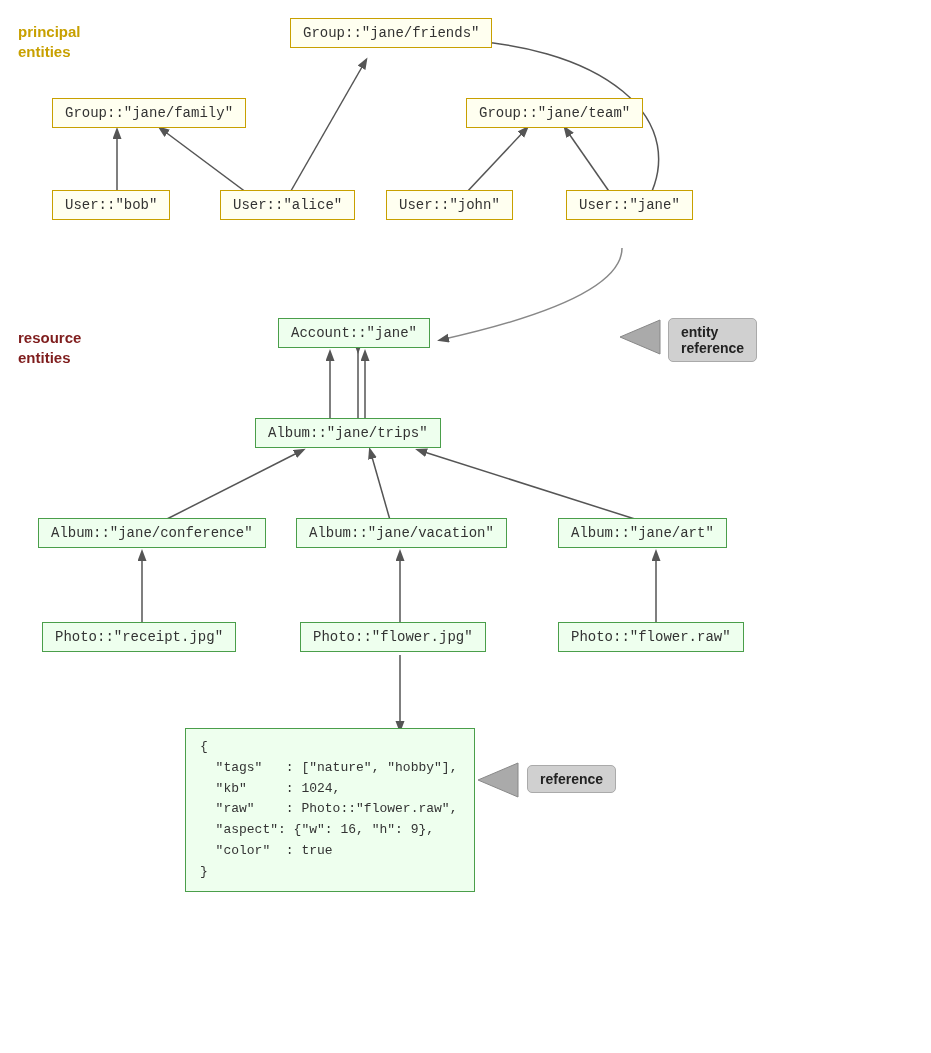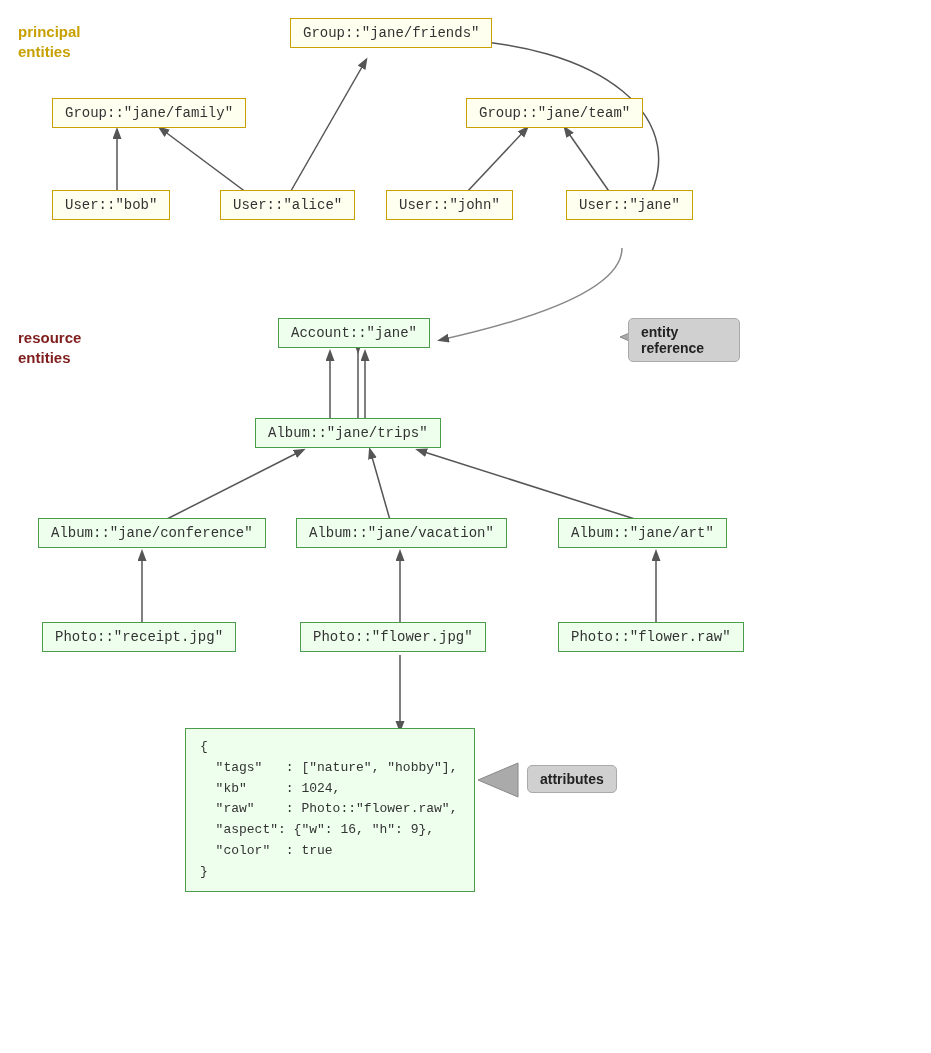--- a/index.html
+++ b/index.html
@@ -185,17 +185,17 @@
   <div class="node node-attributes" style="left:185px; top:728px; min-width:290px;">
     {<br>
     &nbsp;&nbsp;"tags"&nbsp;&nbsp; : ["nature", "hobby"],<br>
     &nbsp;&nbsp;"kb"&nbsp;&nbsp;&nbsp;&nbsp; : 1024,<br>
     &nbsp;&nbsp;"raw"&nbsp;&nbsp;&nbsp; : Photo::"flower.raw",<br>
     &nbsp;&nbsp;"aspect": {"w": 16, "h": 9},<br>
     &nbsp;&nbsp;"color"&nbsp; : true<br>
     }
   </div>
 
-  <div class="callout" style="left:628px; top:318px;">entity reference</div>
-
-  <div class="callout" style="left:527px; top:765px;">attributes</div>
+  <div class="callout" style="left:668px; top:318px;">entity reference</div>
+
+  <div class="callout" style="left:527px; top:765px;">reference</div>
 
 </div>
 
 </body></html>

